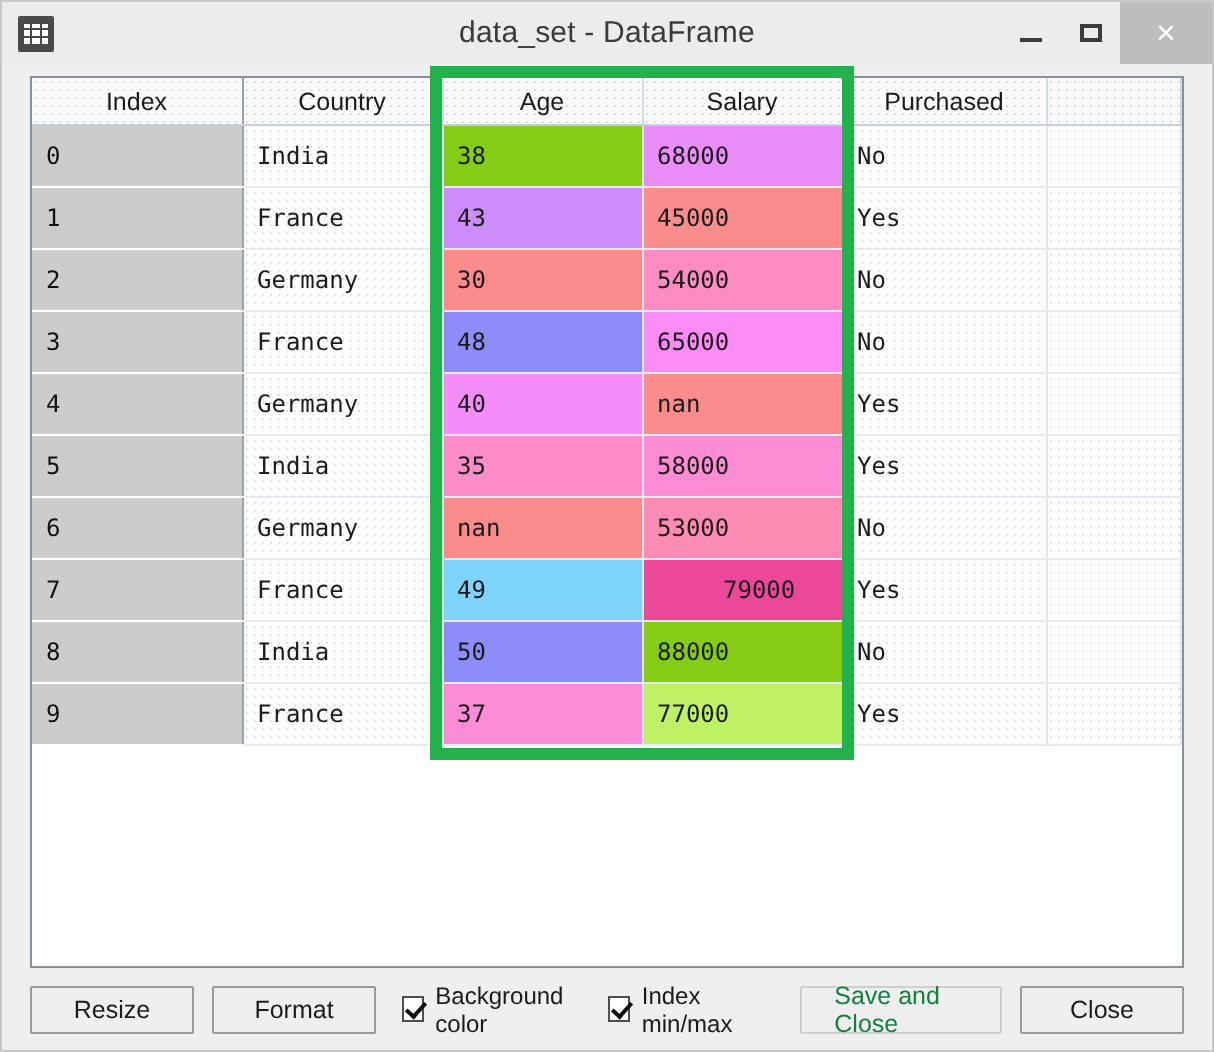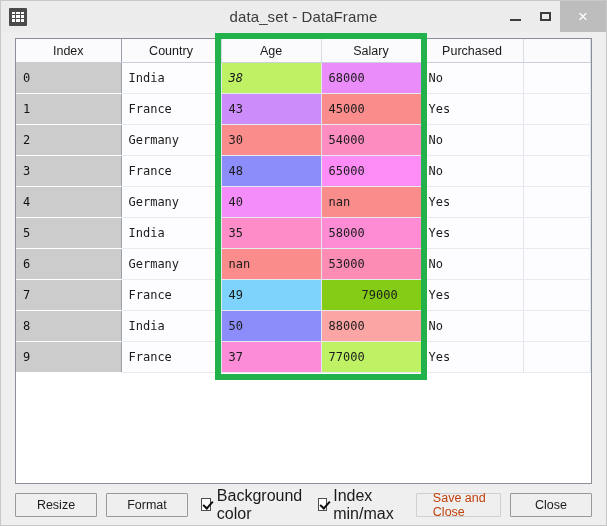--- a/index.html
+++ b/index.html
@@ -200,29 +200,29 @@
     background: #efeff0;
     border: 1px solid #9a9a9a;
     border-radius: 1px;
     display: inline-flex;
     align-items: center;
     justify-content: center;
     box-sizing: border-box;
     font-family: "Liberation Sans", sans-serif;
   }
   .btn.disabled {
-    color: #c2410c;
+    color: #15803d;
     border-color: #cfcfcf;
     padding-left: 16px;
   }
   .chk {
     display: inline-flex;
     align-items: center;
     gap: 6px;
-    font-size: 16px;
+    font-size: 12px;
     color: #1b1b1b;
     margin-left: 4px;
   }
   .chk .box {
     width: 13px;
     height: 13px;
     border: 1px solid #4d4d4d;
     background: #ffffff;
     position: relative;
     box-sizing: border-box;
@@ -289,21 +289,21 @@
             <th>Age</th>
             <th>Salary</th>
             <th>Purchased</th>
             <th></th>
           </tr>
         </thead>
         <tbody>
             <tr>
               <td class="idxcell">0</td>
               <td>India</td>
-              <td class="colored" style="background-color: #bef264; font-style: italic;">38</td>
+              <td class="colored" style="background-color: #84cc16;">38</td>
               <td class="colored" style="background-color: rgb(234, 140, 250);">68000</td>
               <td>No</td>
               <td class="blank"></td>
             </tr>
             <tr>
               <td class="idxcell">1</td>
               <td>France</td>
               <td class="colored" style="background-color: rgb(204, 140, 250);">43</td>
               <td class="colored" style="background-color: rgb(250, 140, 140);">45000</td>
               <td>Yes</td>
@@ -346,29 +346,29 @@
               <td>Germany</td>
               <td class="colored" style="background-color: rgb(250, 140, 140);">nan</td>
               <td class="colored" style="background-color: rgb(253, 140, 180);">53000</td>
               <td>No</td>
               <td class="blank"></td>
             </tr>
             <tr>
               <td class="idxcell">7</td>
               <td>France</td>
               <td class="colored" style="background-color: #7dd3fc;">49</td>
-              <td class="colored" style="background-color: #84cc16; padding-left: 40px;">79000</td>
+              <td class="colored" style="background-color: #ec4899; padding-left: 40px;">79000</td>
               <td>Yes</td>
               <td class="blank"></td>
             </tr>
             <tr>
               <td class="idxcell">8</td>
               <td>India</td>
               <td class="colored" style="background-color: rgb(140, 140, 250);">50</td>
-              <td class="colored" style="background-color: #fca5a5;">88000</td>
+              <td class="colored" style="background-color: #84cc16;">88000</td>
               <td>No</td>
               <td class="blank"></td>
             </tr>
             <tr>
               <td class="idxcell">9</td>
               <td>France</td>
               <td class="colored" style="background-color: rgb(253, 140, 216);">37</td>
               <td class="colored" style="background-color: #bef264;">77000</td>
               <td>Yes</td>
               <td class="blank"></td>

